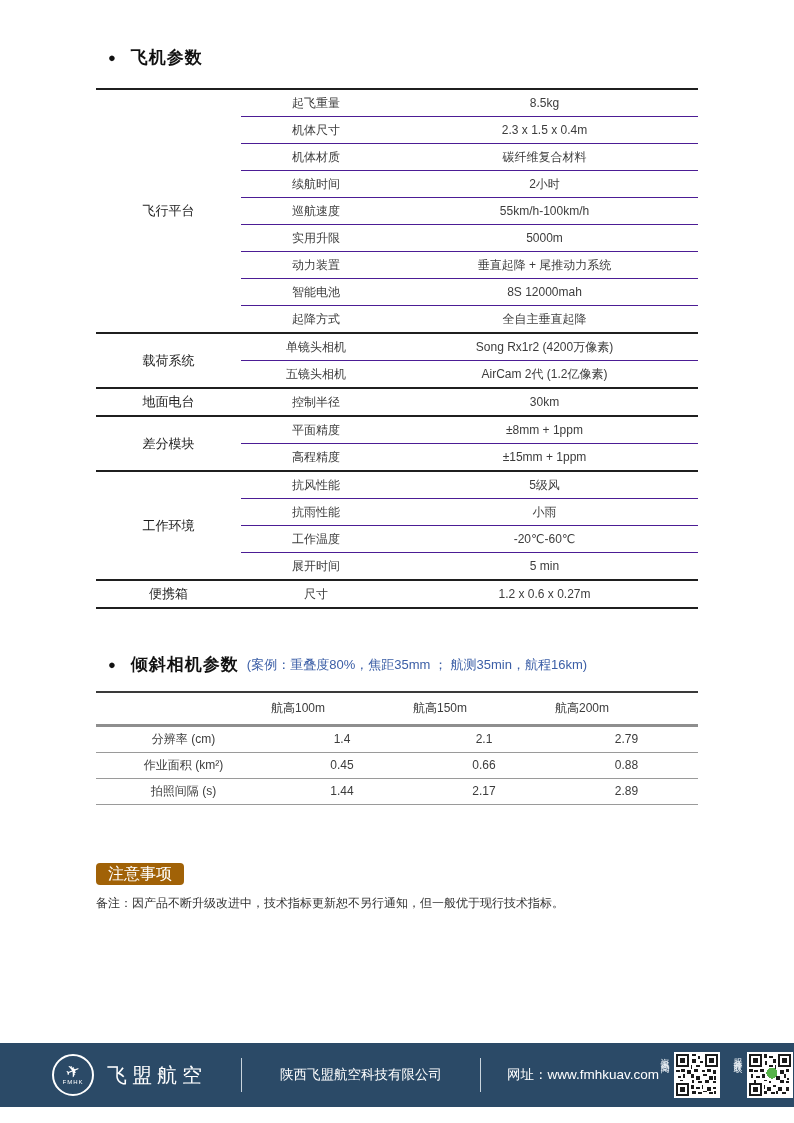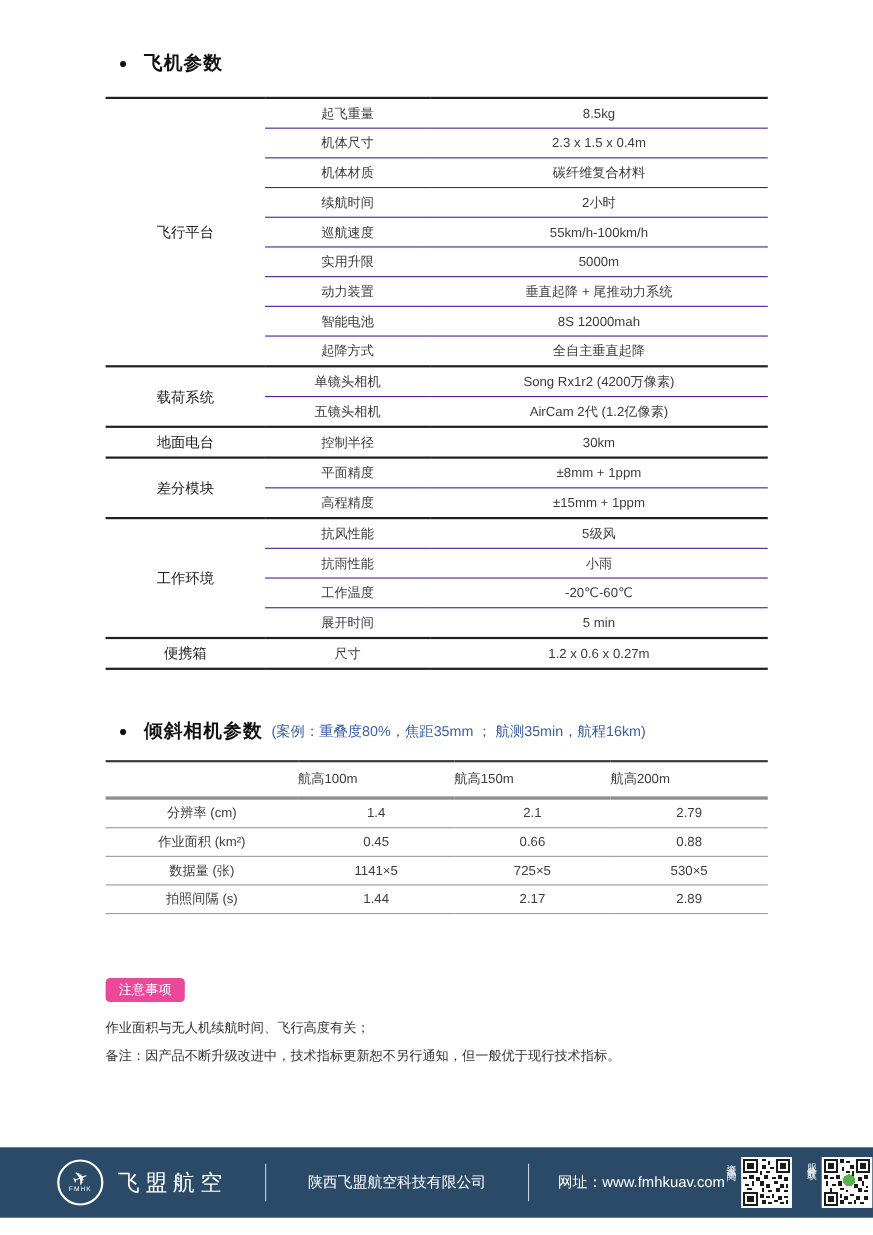--- a/index.html
+++ b/index.html
@@ -28,21 +28,21 @@
   .cam-table{border-collapse:collapse;width:602px;margin-top:16px;
     border-top:2px solid #3a3a3a;border-bottom:1px solid #9a9a9a;table-layout:fixed;}
   .cam-table thead th{font-size:12px;font-weight:normal;color:#3c3c3c;text-align:left;
     height:31px;padding:0;border-bottom:3px solid #8e8e8e;}
   .cam-table tbody td{font-size:12px;color:#3c3c3c;text-align:center;height:25px;
     padding:0;line-height:25px;}
   .cam-table tbody tr + tr td{border-top:1px solid #9a9a9a;}
 
   
   .notes{margin-top:58px;}
-  .badge{display:inline-block;background:#ec4899;color:#fff;font-size:12px;
+  .badge{display:inline-block;background:#a16207;color:#fff;font-size:16px;
     padding:4px 12px;border-radius:4px;line-height:14px;}
   .note-line{font-size:12px;color:#333;line-height:15px;}
   .note-line.l1{margin-top:16px;}
   .note-line.l2{margin-top:11px;}
 
   
   .footer{position:absolute;left:0;bottom:16px;width:794px;height:64px;background:#2b4a67;
     box-sizing:border-box;display:flex;align-items:center;padding:0 20px 0 52px;}
   .logo-circle{width:38px;height:38px;border:2px solid #fff;border-radius:50%;flex:0 0 auto;
     display:flex;flex-direction:column;align-items:center;justify-content:center;color:#fff;}
@@ -195,37 +195,30 @@
         <td>2.1</td>
         <td>2.79</td>
       </tr>
       <tr>
         <td>作业面积 (km²)</td>
         <td>0.45</td>
         <td>0.66</td>
         <td>0.88</td>
       </tr>
       <tr>
-        <td>数据量 (张)</td>
-        <td>1141×5</td>
-        <td>725×5</td>
-        <td>530×5</td>
-      </tr>
-      <tr>
         <td>拍照间隔 (s)</td>
         <td>1.44</td>
         <td>2.17</td>
         <td>2.89</td>
       </tr>
     </tbody>
   </table>
 
   <div class="notes">
     <span class="badge">注意事项</span>
-    <div class="note-line l1">作业面积与无人机续航时间、飞行高度有关；</div>
     <div class="note-line l2">备注：因产品不断升级改进中，技术指标更新恕不另行通知，但一般优于现行技术指标。</div>
   </div>
 
 </div>
 
 <div class="footer">
   <div class="logo-circle">
     <span class="logo-plane">✈</span>
     <span class="logo-text">FMHK</span>
   </div>

